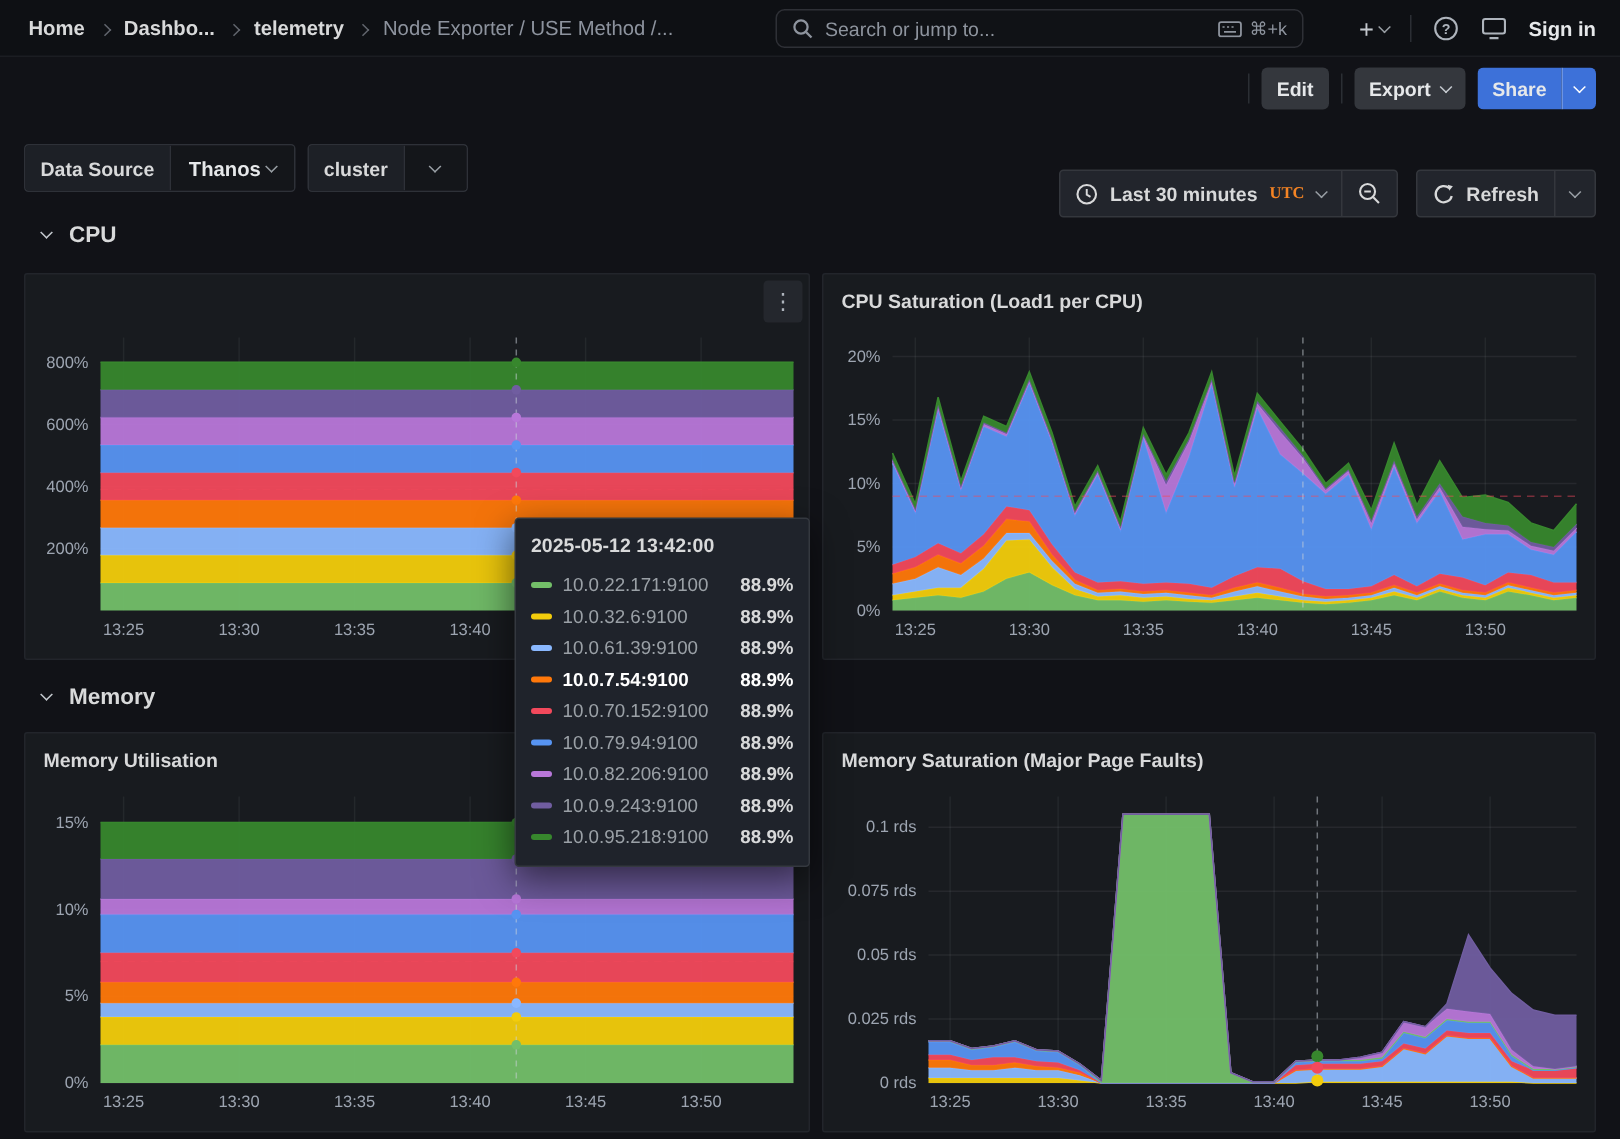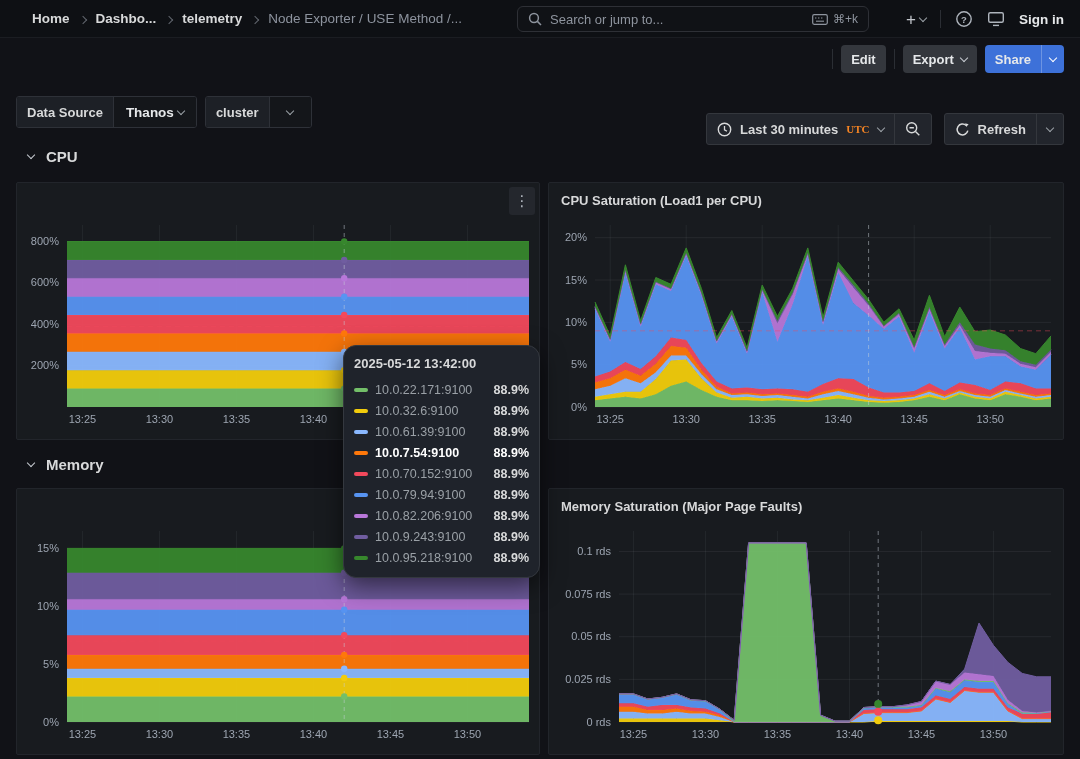--- a/index.html
+++ b/index.html
@@ -3,21 +3,21 @@
 <meta charset="utf-8">
 <style>
   * { margin:0; padding:0; box-sizing:border-box; }
   html,body { width:1080px; height:759px; overflow:hidden; background:#111217;
     font-family:"Liberation Sans","DejaVu Sans",sans-serif; }
   #app { position:relative; width:1080px; height:759px; background:#111217; }
 
   
   .topnav { position:absolute; left:0; top:0; width:1080px; height:38px;
     background:#0e1014; border-bottom:1px solid #1b1d22; display:flex; align-items:center; }
-  .crumbs { display:flex; align-items:center; gap:10px; margin-left:32px; font-size:13.5px; }
+  .crumbs { display:flex; align-items:center; gap:10px; margin-left:19px; font-size:13.5px; }
   .crumb { color:#d8d9da; font-weight:600; white-space:nowrap; }
   .crumb.dim { color:#8d939e; font-weight:400; }
   .chev { display:inline-block; width:6px; height:6px;
     border-right:1.5px solid currentColor; border-bottom:1.5px solid currentColor; }
   .chev.right { transform:rotate(-45deg); }
   .chev.down  { transform:rotate(45deg); margin-top:-3px; }
   .crumb-sep { color:#62666e; }
   .searchbox { position:absolute; left:517px; top:6px; width:352px; height:26px;
     background:#101216; border:1px solid #2e3036; border-radius:6px;
     display:flex; align-items:center; padding:0 10px; gap:8px; }
@@ -68,21 +68,21 @@
   .panel-header { height:34px; display:flex; align-items:center; padding:0 12px; }
   .panel-title { color:#d8d9da; font-size:13px; font-weight:600; }
   .kebab { position:absolute; right:4px; top:4px; width:26px; height:28px; border-radius:3px;
     background:#24272d; color:#aeb4bc; font-size:15px; display:flex; align-items:center;
     justify-content:center; cursor:pointer; letter-spacing:0; }
   .chart { position:absolute; left:6px; right:6px; top:34px; bottom:6px; cursor:crosshair; }
   .chart svg { display:block; }
 
   
   .g-tooltip { position:absolute; left:343px; top:345px; width:197px; background:#1f232b;
-    border:1px solid #34383f; border-radius:13px; box-shadow:0 8px 24px rgba(0,0,0,.55);
+    border:1px solid #34383f; border-radius:3px; box-shadow:0 8px 24px rgba(0,0,0,.55);
     padding:8px 10px 9px 10px; z-index:50; }
   .g-tooltip .tt-title { color:#d8d9da; font-size:13px; font-weight:700; padding:2px 0 8px 0; }
   .t-row { display:flex; align-items:center; height:21px; gap:7px; }
   .t-swatch { width:14px; height:4px; border-radius:2px; flex:0 0 auto; }
   .t-name { color:#9aa0a6; font-size:12.5px; flex:1; white-space:nowrap; }
   .t-val { color:#d8d9da; font-size:12.5px; font-weight:700; }
   .t-row.hl .t-name, .t-row.hl .t-val { color:#ffffff; font-weight:700; }
 
   .svg-icon { display:block; }
 </style>
@@ -321,20 +321,23 @@
         </svg>
       </div>
   </div>
 
   <div class="section-head" style="left:28px; top:456px;">
     <span class="chev down"></span>
     <span>Memory</span>
   </div>
 
   <div class="panel" style="left:16px; top:488px; width:524px; height:267px;">
+    <div class="panel-header">
+      <span class="panel-title">Memory Utilisation</span>
+    </div>
     <div class="chart">
         <svg width="510" height="225" font-family="Liberation Sans, sans-serif">
           <line x1="59.4" y1="8" x2="59.4" y2="199" stroke="rgba(201,209,217,0.07)" stroke-width="1"></line>
           <line x1="136.4" y1="8" x2="136.4" y2="199" stroke="rgba(201,209,217,0.07)" stroke-width="1"></line>
           <line x1="213.39999999999998" y1="8" x2="213.39999999999998" y2="199" stroke="rgba(201,209,217,0.07)" stroke-width="1"></line>
           <line x1="290.4" y1="8" x2="290.4" y2="199" stroke="rgba(201,209,217,0.07)" stroke-width="1"></line>
           <line x1="367.4" y1="8" x2="367.4" y2="199" stroke="rgba(201,209,217,0.07)" stroke-width="1"></line>
           <line x1="444.40000000000003" y1="8" x2="444.40000000000003" y2="199" stroke="rgba(201,209,217,0.07)" stroke-width="1"></line>
           <line x1="44" y1="199" x2="506" y2="199" stroke="rgba(201,209,217,0.08)" stroke-width="1"></line>
           <line x1="44" y1="141.12121212121212" x2="506" y2="141.12121212121212" stroke="rgba(201,209,217,0.08)" stroke-width="1"></line>

